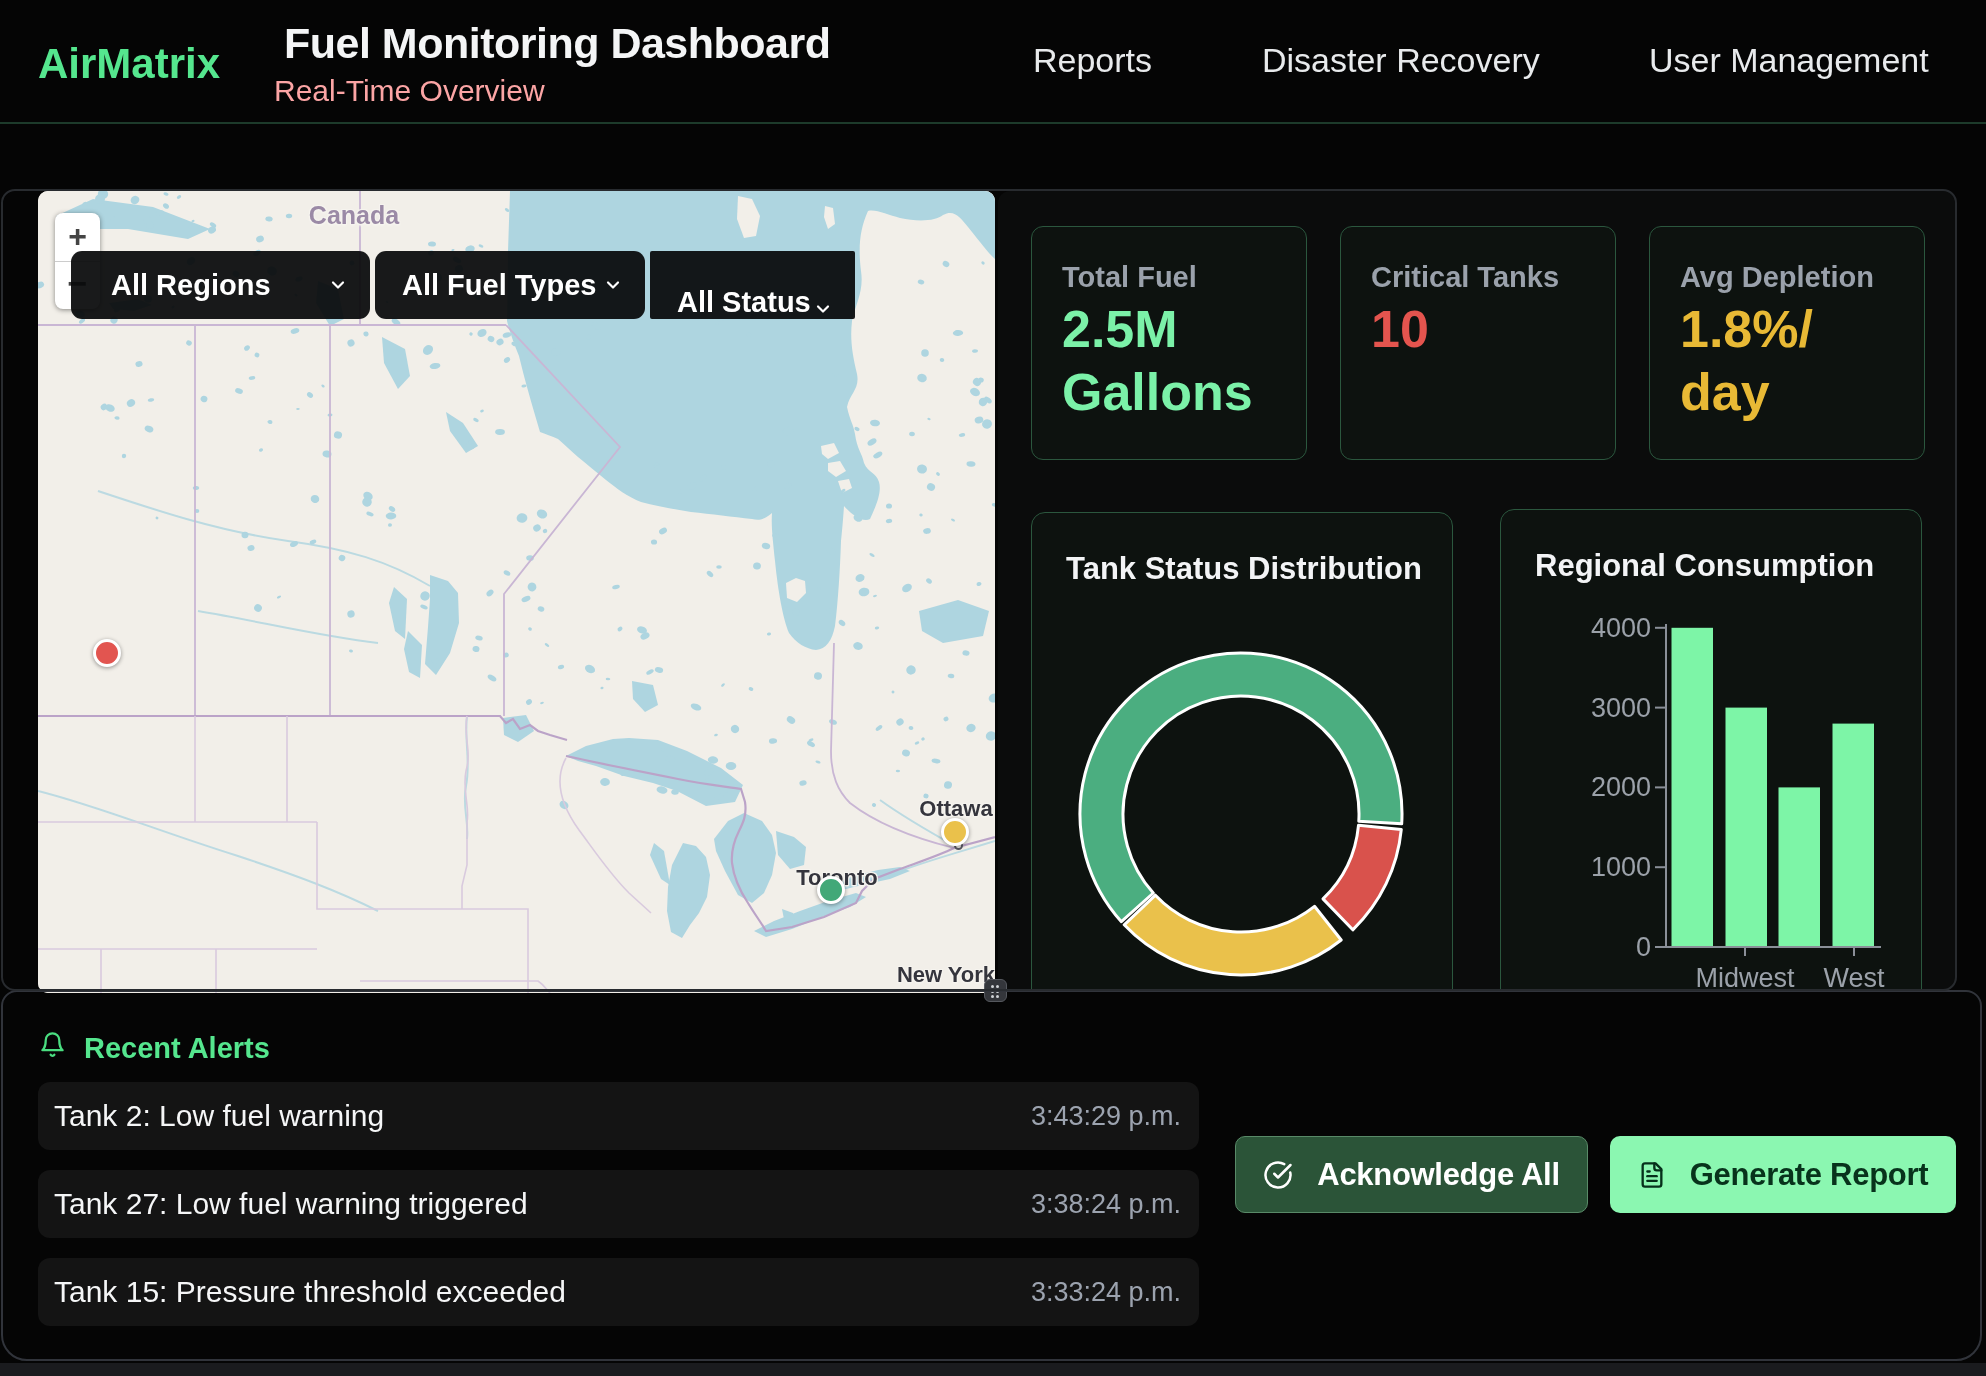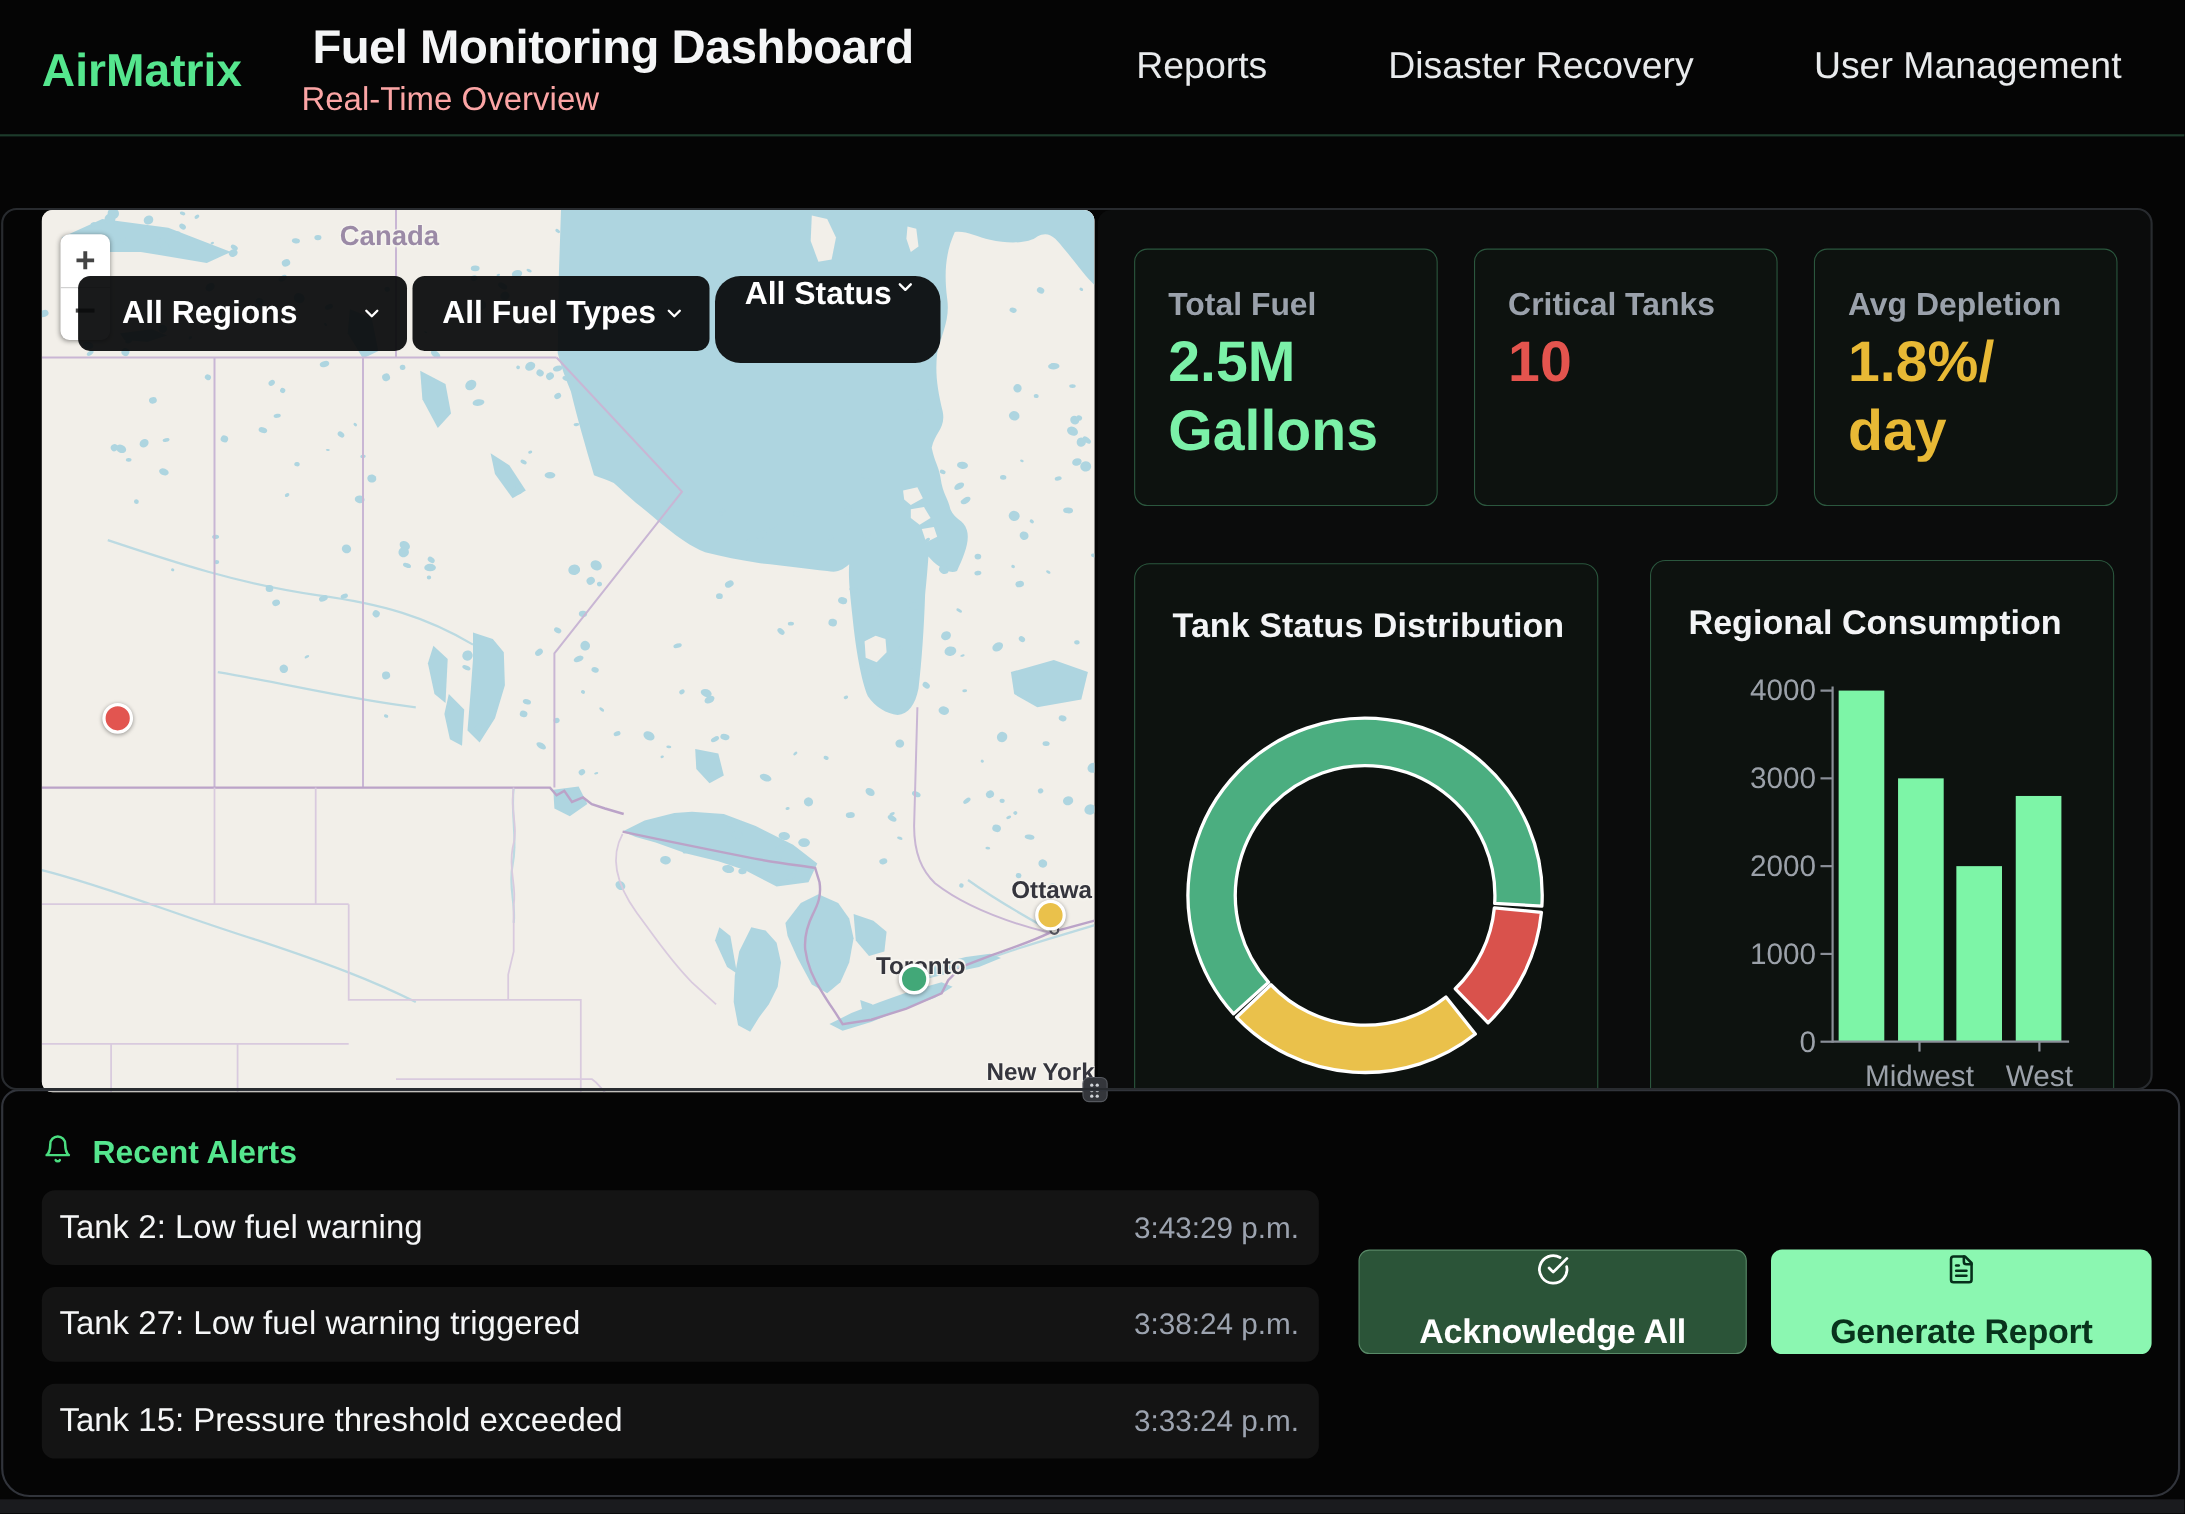--- a/index.html
+++ b/index.html
@@ -14,21 +14,21 @@
 .rpanel { position:absolute; left:998px; top:191px; width:958px; height:800px; background:#0b0c0c; border-radius:12px; overflow:hidden; }
 .scard { position:absolute; top:35px; width:276px; height:234px; background:#0d120f; border:1.5px solid #2b573e; border-radius:12px; padding:34px 28px 0 30px; }
 .scard .t { font-size:29px; font-weight:600; color:#9aa1ab; }
 .scard .v { font-size:52px; font-weight:700; line-height:63px; margin-top:4px; }
 .ccard { position:absolute; width:422px; height:520px; background:#0d120f; border:1.5px solid #2b573e; border-radius:14px; }
 .ccard .t { position:absolute; left:34px; top:38px; font-size:31px; font-weight:700; color:#f3f4f6; }
 .alerts-h { position:absolute; left:84px; top:1032px; font-size:29px; font-weight:700; color:#55e68e; }
 .arow { position:absolute; left:38px; width:1161px; height:68px; background:#141414; border-radius:12px; display:flex; align-items:center; justify-content:space-between; padding:0 18px 0 16px; }
 .arow .m { font-size:30px; color:#f5f6f7; }
 .arow .tm { font-size:27px; color:#9ca3af; }
-.btn { position:absolute; top:1136px; height:95px; border-radius:10px; display:flex; align-items:center; justify-content:center; gap:24px; font-size:31px; font-weight:700; letter-spacing:-0.3px;flex-direction:column; }
+.btn { position:absolute; top:1136px; height:77px; border-radius:10px; display:flex; align-items:center; justify-content:center; gap:24px; font-size:31px; font-weight:700; letter-spacing:-0.3px; }
 </style></head>
 <body>
 <div class="topsec"></div>
 <div class="alertsec"></div>
 <div class="botstrip"></div>
 <header>
   <div class="logo">AirMatrix</div>
   <div class="htitle">Fuel Monitoring Dashboard</div>
   <div class="hsub">Real-Time Overview</div>
   <div class="nav" style="left:1033px">Reports</div>
@@ -389,21 +389,21 @@
       <svg width="20" height="20" viewBox="0 0 24 24" fill="none" stroke="#fff" stroke-width="2.6" stroke-linecap="round" stroke-linejoin="round">
         <path d="m6 9 6 6 6-6"></path>
       </svg>
     </div>
 <div style="position:absolute;left:337px;top:60px;width:270px;height:68px;background:rgba(8,9,10,.93);border-radius:11px;display:flex;align-items:center;justify-content:space-between;padding:0 22px 0 27px;box-sizing:border-box">
       <span style="color:#fff;font-size:29px;font-weight:600;white-space:nowrap">All Fuel Types</span>
       <svg width="20" height="20" viewBox="0 0 24 24" fill="none" stroke="#fff" stroke-width="2.6" stroke-linecap="round" stroke-linejoin="round">
         <path d="m6 9 6 6 6-6"></path>
       </svg>
     </div>
-<div style="position:absolute;left:612px;top:60px;width:205px;height:79px;background:rgba(8,9,10,.93);border-radius:23px;display:flex;align-items:flex-start;justify-content:space-between;padding:0 22px 0 27px;box-sizing:border-box">
+<div style="position:absolute;left:612px;top:60px;width:205px;height:68px;background:rgba(8,9,10,.93);border-radius:2px;display:flex;align-items:flex-end;justify-content:space-between;padding:0 22px 0 27px;box-sizing:border-box">
       <span style="color:#fff;font-size:29px;font-weight:600;white-space:nowrap">All Status</span>
       <svg width="20" height="20" viewBox="0 0 24 24" fill="none" stroke="#fff" stroke-width="2.6" stroke-linecap="round" stroke-linejoin="round">
         <path d="m6 9 6 6 6-6"></path>
       </svg>
     </div>
 </div>
 
 <div class="rpanel">
   <div class="scard" style="left:33px">
       <div class="t">Total Fuel</div>

